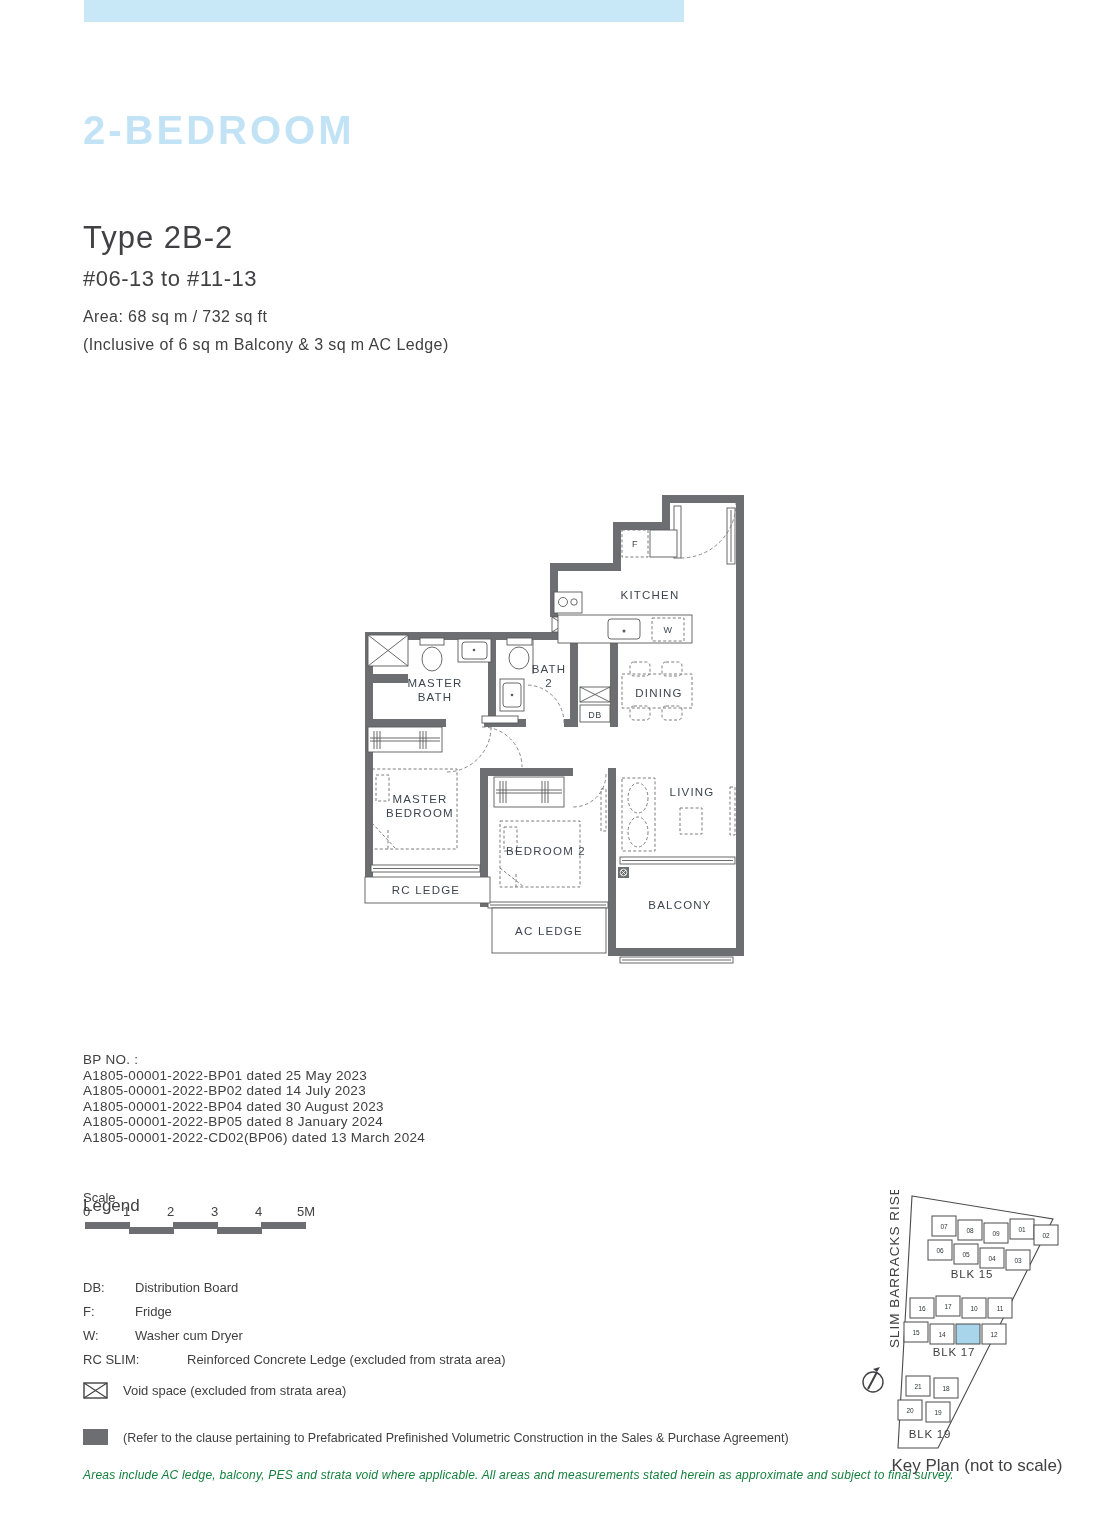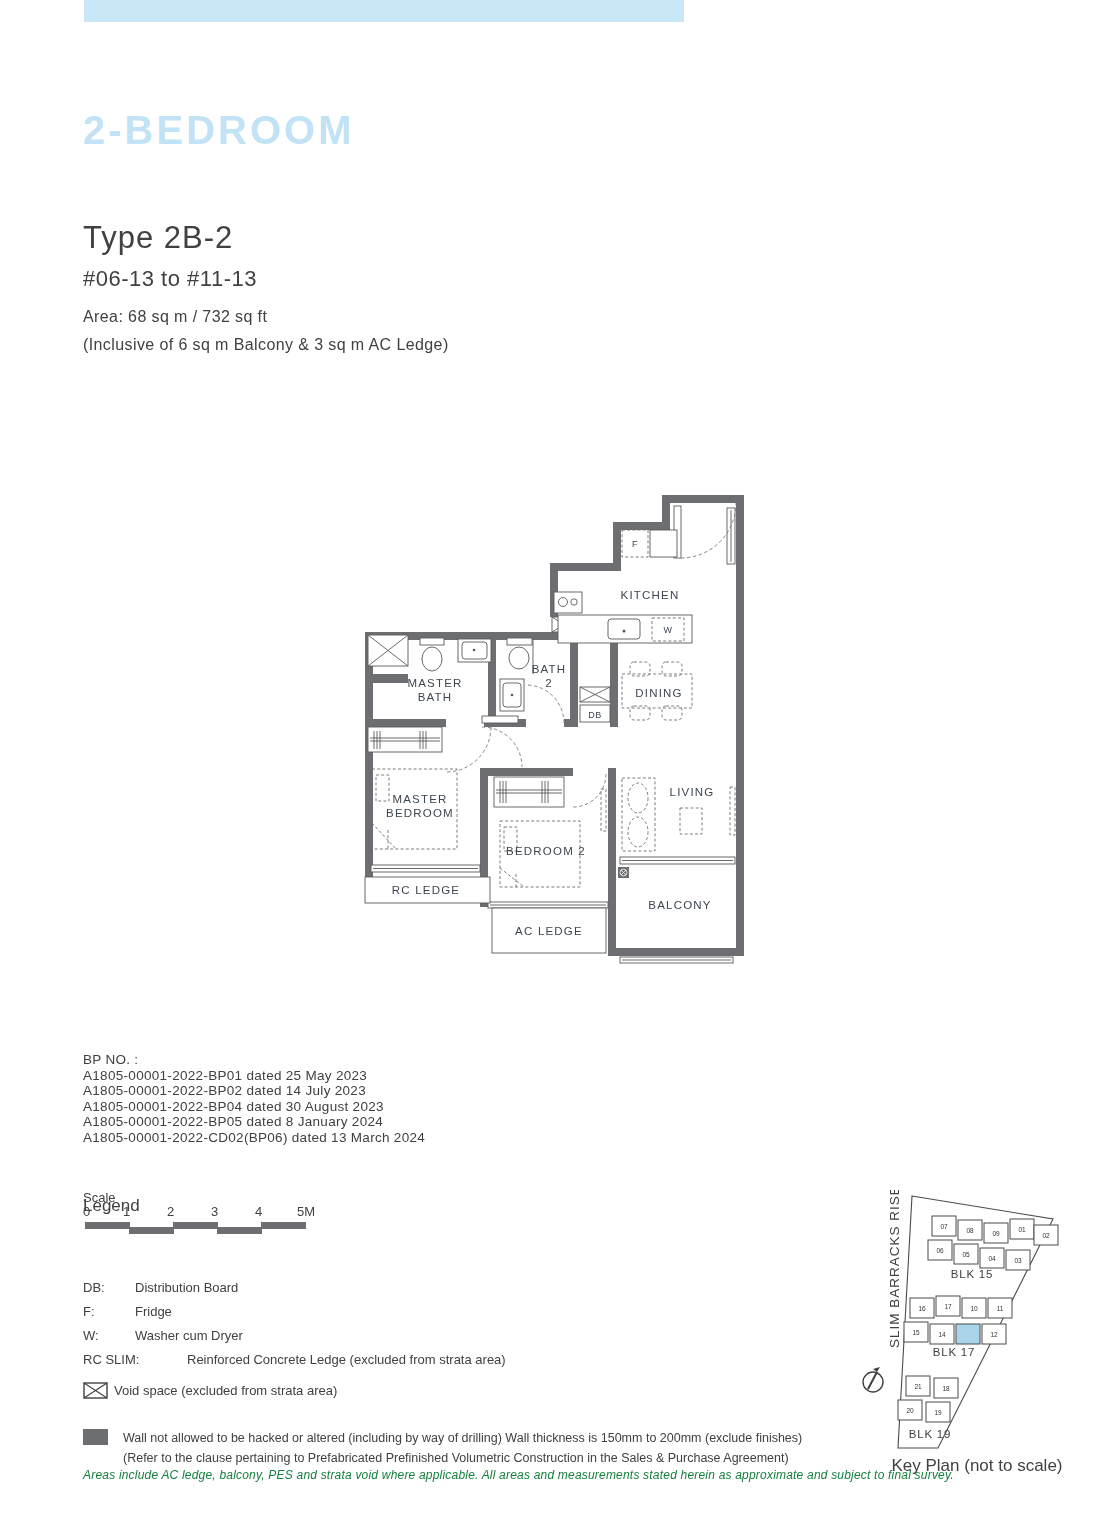--- a/index.html
+++ b/index.html
@@ -30,21 +30,21 @@
   .scale-label{left:83px;top:1190px;font-size:13px;}
   .scale-ticks{left:83px;top:1204px;width:240px;height:14px;font-size:13px;}
   .scale-ticks span{position:absolute;top:0;}
   .scale-bar{left:83px;top:1221px;width:230px;height:16px;}
   .scale-bar .seg{position:absolute;height:7px;background:var(--wall);width:45px;}
   .legend-h{left:83px;top:1196px;font-size:17px;}
   .legend{left:83px;top:1280px;font-size:13px;}
   .legend .row{display:flex;margin-bottom:9px;align-items:baseline;}
   .legend .k{min-width:52px;}
   .legend .k.wide{min-width:104px;}
-  .voidrow{left:83px;top:1382px;font-size:13px;display:flex;align-items:center;gap:6px;}
+  .voidrow{left:83px;top:1382px;font-size:13px;display:flex;align-items:center;gap:15px;}
   .wallrow{left:83px;top:1428px;font-size:12.5px;display:flex;gap:15px;}
   .wallrow .sw{width:25px;height:16px;background:var(--wall);flex:0 0 auto;margin-top:1px;}
   .wallrow .lines{line-height:20px;}
   .disclaimer{left:83px;top:1468px;font-size:12px;font-style:italic;color:#15803d;letter-spacing:.2px;}
   .kp-caption{left:862px;top:1456px;width:230px;text-align:center;font-size:17px;}
   svg text{font-family:"Liberation Sans",sans-serif;}
   .plan-label{fill:var(--plan);font-size:11.5px;letter-spacing:1.2px;}
   .plan-label.sm{font-size:9px;letter-spacing:.5px;}
   .thin{fill:#fff;stroke:#595a5c;stroke-width:.9;}
   .dash{fill:none;stroke:#6d6e71;stroke-width:.9;stroke-dasharray:3 2.2;}
@@ -276,21 +276,20 @@
   <svg width="25" height="17" viewBox="0 0 25 17">
     <rect x="1" y="1" width="23" height="15" fill="#fff" stroke="#414042" stroke-width="1.4"></rect>
     <path d="M1,1 L24,16 M24,1 L1,16" stroke="#414042" stroke-width="1.1" fill="none"></path>
   </svg>
   <span>Void space (excluded from strata area)</span>
 </div>
 
 <div class="abs wallrow">
   <div class="sw"></div>
   <div class="lines">
-    <div>Wall not allowed to be hacked or altered (including by way of drilling) Wall thickness is 150mm to 200mm (exclude finishes)</div>
     <div>(Refer to the clause pertaining to Prefabricated Prefinished Volumetric Construction in the Sales &amp; Purchase Agreement)</div>
   </div>
 </div>
 
 <div class="abs disclaimer">Areas include AC ledge, balcony, PES and strata void where applicable. All areas and measurements stated herein as approximate and subject to final survey.</div>
 
 <svg class="abs" style="left:862px;top:1190px;" width="240" height="266" viewBox="0 0 240 266">
   <polygon points="50,6 191,29 76,258 36,258" fill="none" stroke="#4a4b4d" stroke-width="1.1"></polygon>
   <g>
     <circle cx="11" cy="192" r="10" fill="#fff" stroke="#414042" stroke-width="1.4"></circle>

